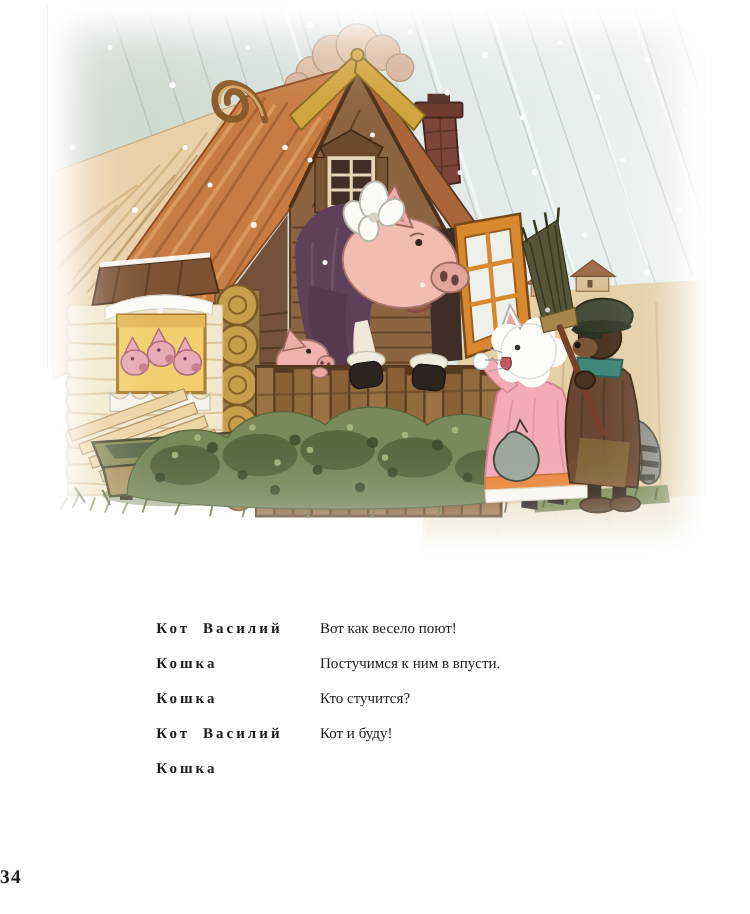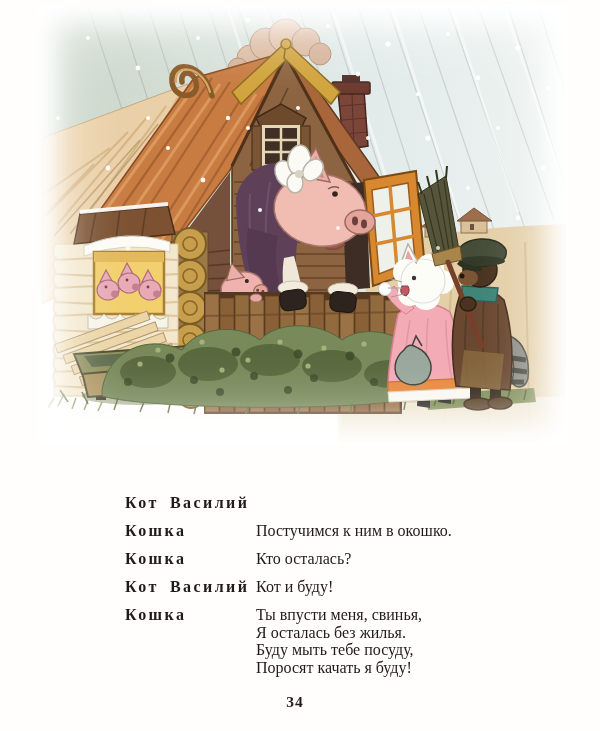--- a/index.html
+++ b/index.html
@@ -2,25 +2,25 @@
 <html><head>
 <meta charset="utf-8">
 <style>
   html,body{margin:0;padding:0;}
   body{width:600px;height:731px;background:#ffffff;font-family:"Liberation Serif",serif;color:#1f1b18;}
   .page{position:relative;width:600px;height:731px;background:#fffefd;overflow:hidden;}
   .illo{position:absolute;left:38px;top:4px;width:530px;height:442px;}
   .illo svg{width:100%;height:100%;display:block;}
   .illo::after{content:"";position:absolute;inset:0;pointer-events:none;
     box-shadow:inset 0 0 26px 18px #ffffff, inset 0 0 60px 28px rgba(255,255,255,.55);}
-  .dialogue{position:absolute;left:125px;top:494px;width:430px;font-size:16px;line-height:17.5px;}
+  .dialogue{position:absolute;left:125px;top:494px;width:430px;font-size:12px;line-height:17.5px;}
   .row{display:flex;margin-bottom:10.5px;}
   .speaker{flex:0 0 131px;width:131px;font-weight:bold;letter-spacing:2.4px;word-spacing:5px;white-space:nowrap;}
   .lines div{white-space:nowrap;}
-  .pageno{position:absolute;left:0;right:10px;top:693px;text-align:center;font-weight:bold;font-size:15.5px;letter-spacing:1px;}
+  .pageno{position:absolute;left:0;right:10px;top:693px;text-align:left;font-weight:bold;font-size:15.5px;letter-spacing:1px;}
 </style>
 </head>
 <body>
 
 <div class="page">
 
   <div class="illo">
   <svg viewBox="40 6 530 442" preserveAspectRatio="none" xmlns="http://www.w3.org/2000/svg">
     <defs>
       <linearGradient id="skyGrad" x1="0" y1="0" x2="1" y2="0">
@@ -546,45 +546,42 @@
           <circle cx="340" cy="230" r="2" opacity="0.8"></circle>
       <circle cx="130" cy="250" r="2.6" opacity="0.7"></circle>
           <circle cx="230" cy="120" r="2.2"></circle>
     </g>
   </svg>
   </div>
 
   <div class="dialogue">
     <div class="row">
       <div class="speaker">Кот Василий</div>
-    </div>
-    <div class="row">
-      <div class="speaker">Кошка</div>
       <div class="lines">
-        <div>Постучимся к ним в окошко.</div>
+        <div>Вот как весело поют!</div>
       </div>
     </div>
     <div class="row">
       <div class="speaker">Кошка</div>
       <div class="lines">
-        <div>Кто осталась?</div>
+        <div>Постучимся к ним в впусти.</div>
+      </div>
+    </div>
+    <div class="row">
+      <div class="speaker">Кошка</div>
+      <div class="lines">
+        <div>Кто стучится?</div>
       </div>
     </div>
     <div class="row">
       <div class="speaker">Кот Василий</div>
       <div class="lines">
         <div>Кот и буду!</div>
       </div>
     </div>
     <div class="row">
       <div class="speaker">Кошка</div>
-      <div class="lines">
-        <div>Ты впусти меня, свинья,</div>
-        <div>Я осталась без жилья.</div>
-        <div>Буду мыть тебе посуду,</div>
-        <div>Поросят качать я буду!</div>
-      </div>
     </div>
   </div>
 
   <div class="pageno">34</div>
 
 </div>
 
 </body></html>

